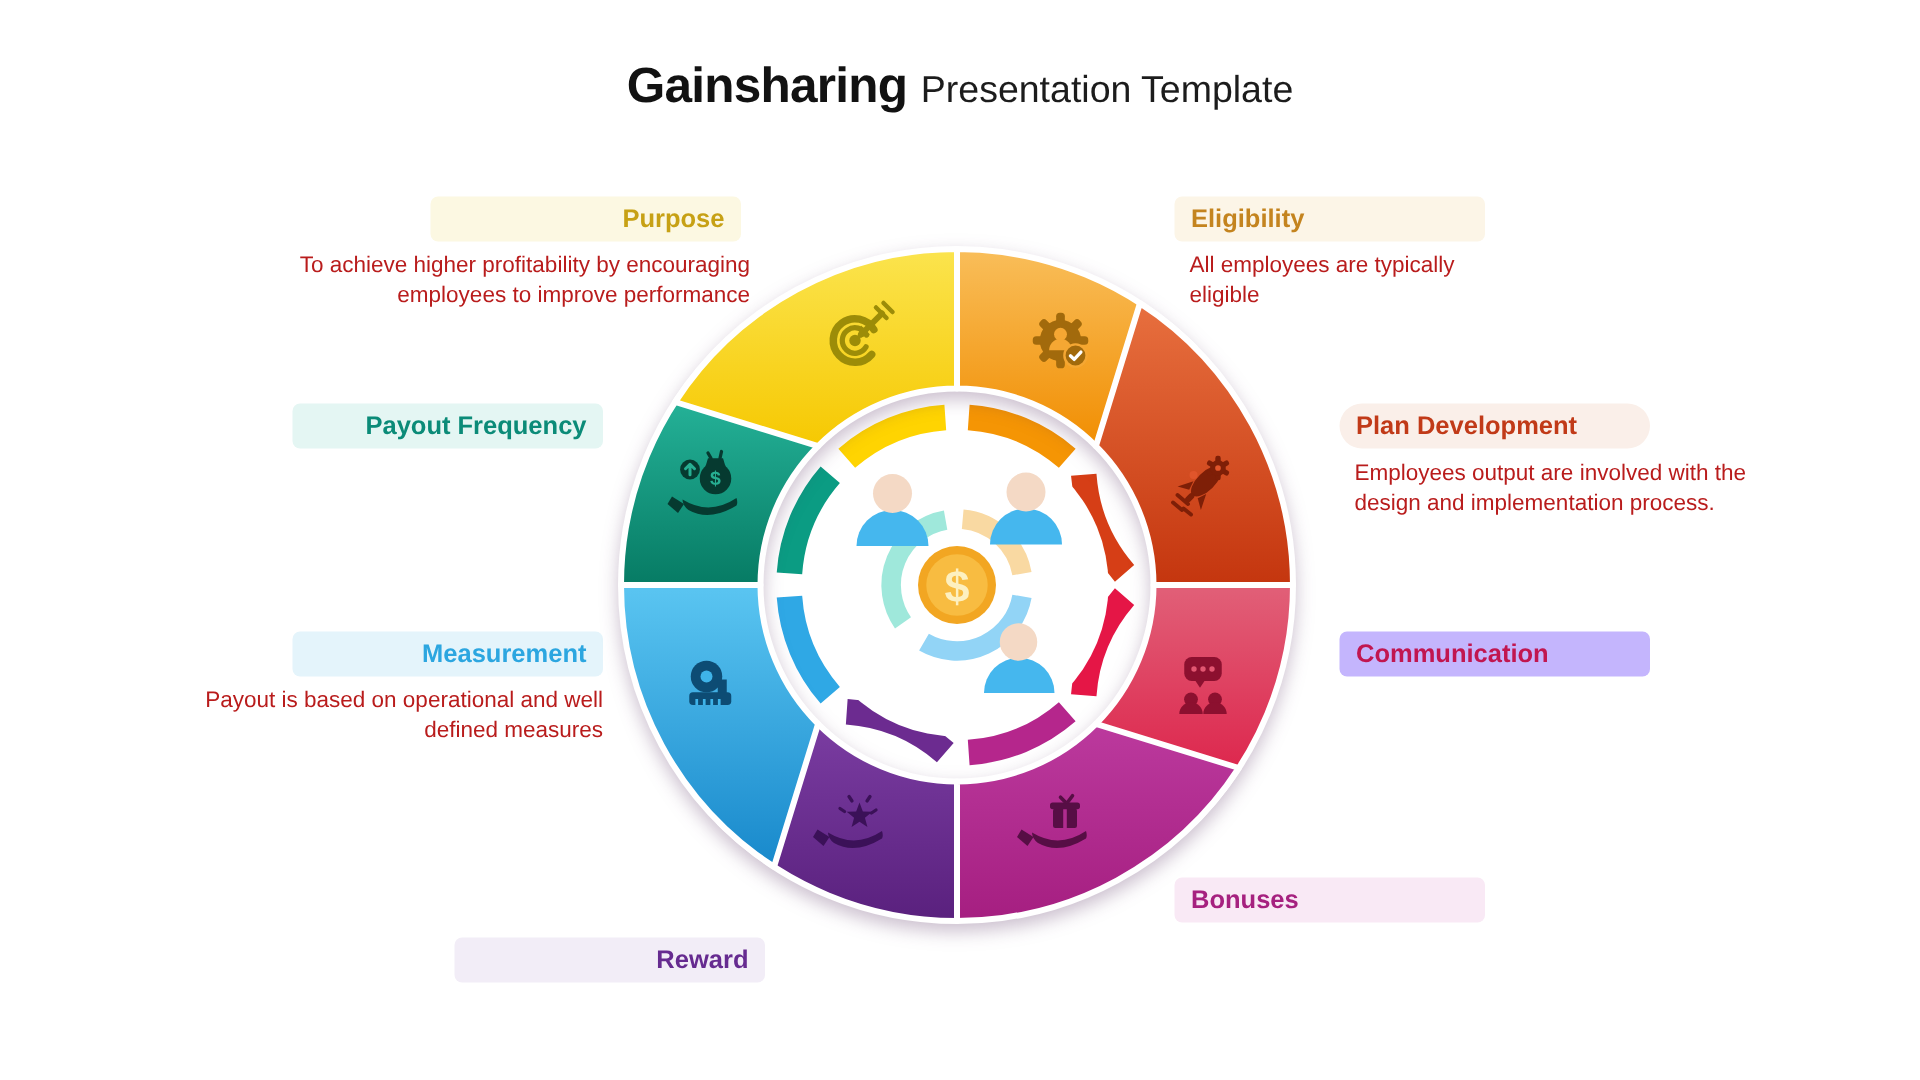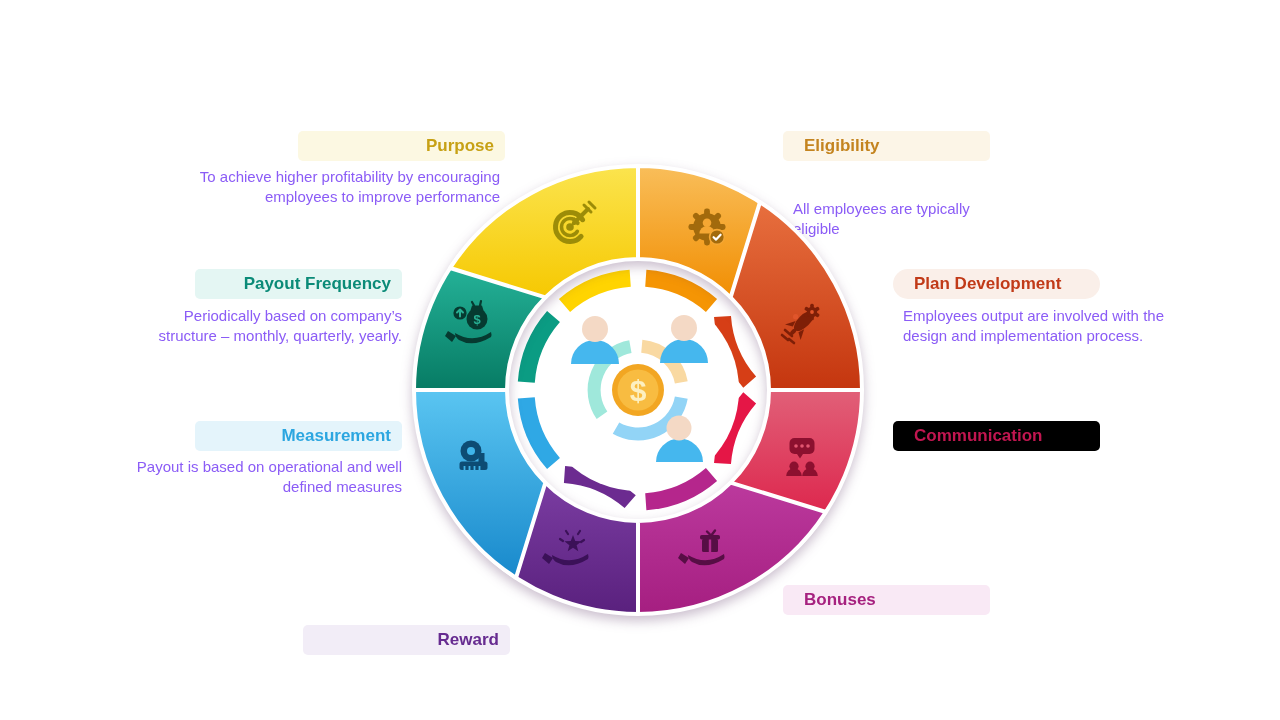--- a/index.html
+++ b/index.html
@@ -5,60 +5,62 @@
   html,body{margin:0;padding:0;background:#ffffff;}
   #slide{position:relative;width:1280px;height:720px;background:#ffffff;overflow:hidden;
          font-family:"Liberation Sans","DejaVu Sans",sans-serif;}
   
   #title{position:absolute;left:0;right:0;top:38px;text-align:center;white-space:nowrap;}
   #title .t-bold{font-size:33px;font-weight:800;color:#121212;letter-spacing:-0.5px;}
   #title .t-reg{font-size:25px;font-weight:400;color:#1c1c1c;margin-left:9px;}
   
   .badge{position:absolute;width:207px;height:30px;line-height:30px;border-radius:5px;
          font-size:17px;font-weight:700;box-sizing:border-box;}
-  .badge.left{padding-left:21px;text-align:left;}
+  .badge.left{padding-left:11px;text-align:left;}
   .badge.right{padding-right:11px;text-align:right;}
-  .desc{position:absolute;font-size:15px;line-height:20px;color:#8b5cf6;}
+  .desc{position:absolute;font-size:15px;line-height:20px;color:#b91c1c;}
   .desc.right{text-align:right;}
   .desc.left{text-align:left;}
   
-  .b-purpose{left:298px;top:131px;color:#C7A115;background:#FCF8E2;}
+  .b-purpose{left:287px;top:131px;color:#C7A115;background:#FCF8E2;}
   .d-purpose{left:165px;top:167px;width:335px;}
   .b-eligibility{left:783px;top:131px;color:#C4841F;background:#FCF5E7;}
-  .d-eligibility{left:793px;top:167px;width:210px;margin-top:32px;}
+  .d-eligibility{left:793px;top:167px;width:210px;}
   .b-payout{left:195px;top:269px;color:#0B8B78;background:#E4F6F3;}
   .d-payout{left:130px;top:306px;width:272px;}
   .b-plan{left:893px;top:269px;color:#C13A18;background:#FAEFE9;border-radius:15px;}
   .d-plan{left:903px;top:306px;width:275px;}
   .b-measurement{left:195px;top:421px;color:#2CA6E0;background:#E4F4FB;padding-left:24px;}
   .d-measurement{left:112px;top:457px;width:290px;}
-  .b-communication{left:893px;top:421px;color:#C11650;background:#000000;}
+  .b-communication{left:893px;top:421px;color:#C11650;background:#c4b5fd;}
   .d-communication{left:903px;top:457px;width:250px;}
   .b-reward{left:303px;top:585px;color:#662B90;background:#F2EDF7;margin-top:40px;}
   .d-reward{left:240px;top:622px;width:260px;}
   .b-bonuses{left:783px;top:585px;color:#A6217F;background:#F9E9F5;}
   .d-bonuses{left:793px;top:622px;width:230px;}
   
   #wheel{position:absolute;left:0;top:0;}
   #wheel-segments{filter:drop-shadow(0 5px 6px rgba(70,25,80,.28));}
 </style>
 </head>
 <body>
 
 <div id="slide">
 
+  <div id="title">
+    <span class="t-bold">Gainsharing</span><span class="t-reg">Presentation Template</span>
+  </div>
 
   <div class="badge right b-purpose"><span>Purpose</span></div>
   <div class="desc right d-purpose">To achieve higher profitability by encouraging employees to improve performance</div>
 
   <div class="badge left b-eligibility"><span>Eligibility</span></div>
   <div class="desc left d-eligibility">All employees are typically eligible</div>
 
   <div class="badge right b-payout"><span>Payout Frequency</span></div>
-  <div class="desc right d-payout">Periodically based on company’s structure – monthly, quarterly, yearly.</div>
 
   <div class="badge left b-plan"><span>Plan Development</span></div>
   <div class="desc left d-plan">Employees output are involved with the design and implementation process.</div>
 
   <div class="badge right b-measurement"><span>Measurement</span></div>
   <div class="desc right d-measurement">Payout is based on operational and well defined measures</div>
 
   <div class="badge left b-communication"><span>Communication</span></div>
 
   <div class="badge right b-reward"><span>Reward</span></div>

